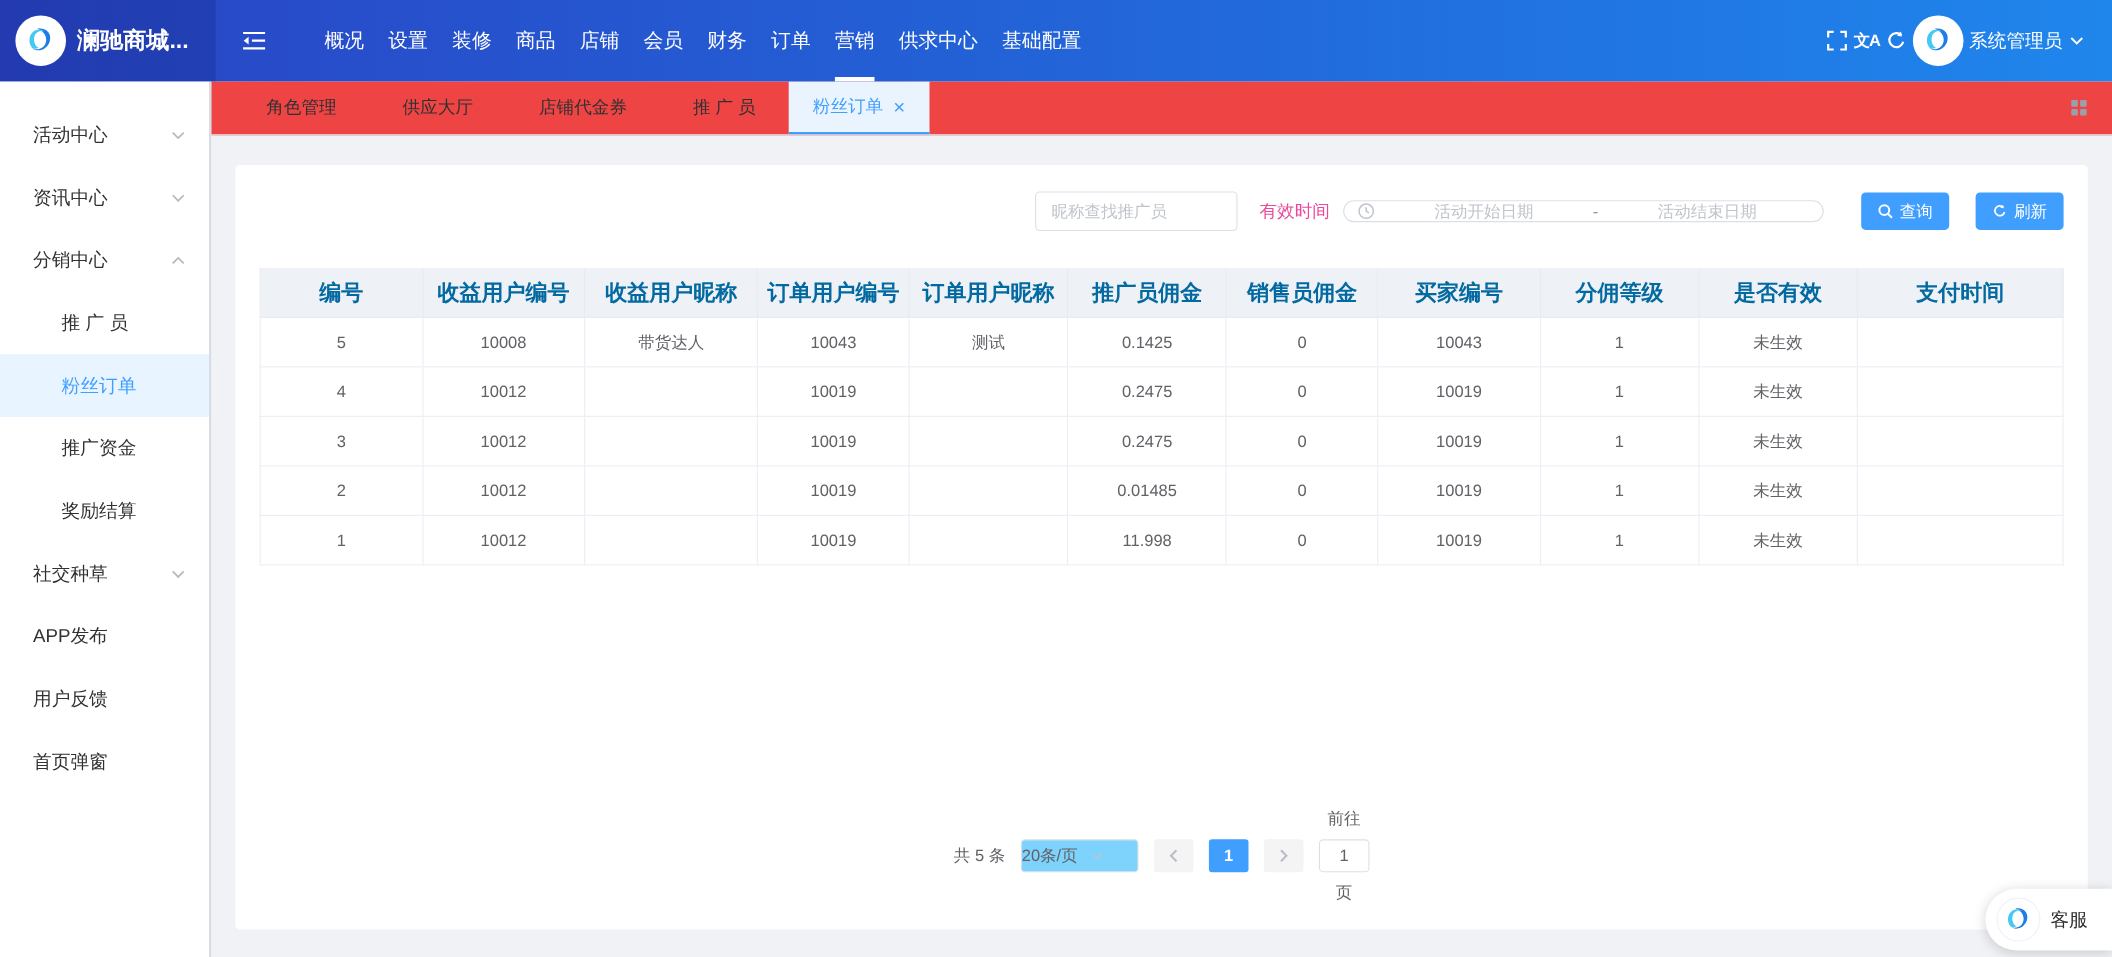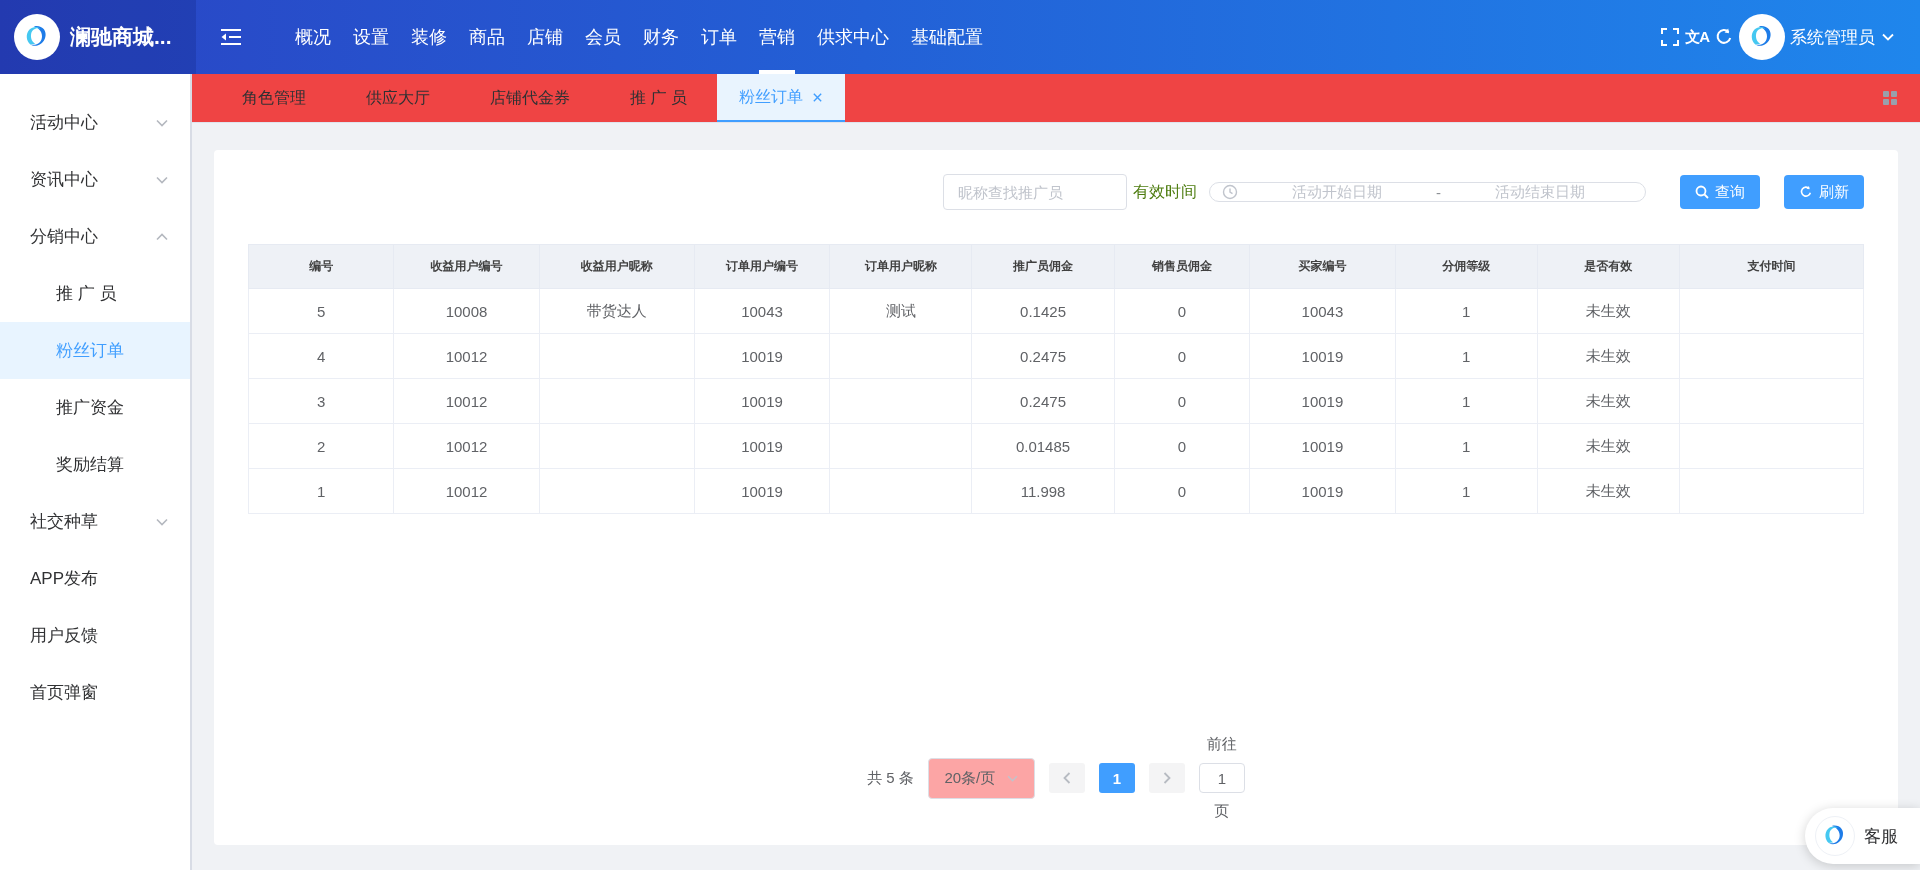--- a/index.html
+++ b/index.html
@@ -43,48 +43,48 @@
   .tab { display:flex; align-items:center; gap:9px; padding:0 30px; font-size:16px;
     color:#303133; cursor:pointer; white-space:nowrap; }
   .tab.active { background:#e9f4fe; color:#409eff; border-bottom:2px solid #409eff; padding:0 22px; }
   .tab-close { display:flex; align-items:center; cursor:pointer; }
   .tabbar-tools { margin-left:auto; margin-right:22px; display:flex; align-items:center; }
 
   
   .content { position:absolute; top:123px; left:192px; right:0; bottom:0;
     background:#f0f2f5; padding:27px 22px 25px; }
   .card { background:#fff; border-radius:4px; height:100%; position:relative;
-    padding:24px 34px 0; }
+    padding:24px 22px 0; }
 
   .filter-row { display:flex; justify-content:flex-end; align-items:center; }
   .search-input { width:184px; height:36px; border:1px solid #dcdfe6; border-radius:4px;
     padding:0 14px; font-size:15px; color:#606266; outline:none;
     font-family:"Liberation Sans", sans-serif; }
   .search-input::placeholder { color:#c0c4cc; }
-  .time-label { margin-left:6px; font-size:16px; color:#4d7c0f; white-space:nowrap; }
+  .time-label { margin-left:20px; font-size:16px; color:#ec4899; white-space:nowrap; }
   .date-range { margin-left:12px; width:437px; height:20px; border:1px solid #dcdfe6;
     border-radius:14px; display:flex; align-items:center; padding:0 12px; gap:6px; cursor:pointer; }
   .date-ph { flex:1; text-align:center; font-size:15px; color:#c0c4cc; }
   .date-sep { color:#8d9095; font-size:15px; }
   .btn { margin-left:34px; height:34px; padding:0 15px; background:#409eff; color:#fff;
     border:none; border-radius:4px; font-size:15px; display:flex; align-items:center;
     gap:6px; cursor:pointer; font-family:"Liberation Sans", sans-serif; }
   .btn + .btn { margin-left:24px; }
 
   table.grid { width:100%; margin-top:34px; border-collapse:collapse; table-layout:fixed; }
   .grid th { height:44px; background:#eef1f6; border:1px solid #e6eaf2;
-    font-size:12px; font-weight:bold; color:#404040; text-align:center; }
+    font-size:20px; font-weight:bold; color:#0369a1; text-align:center; }
   .grid td { height:45px; border:1px solid #ebeef5; font-size:15px; color:#606266;
     text-align:center; background:#fff; }
 
   .pagination { position:absolute; left:0; right:0; bottom:24px; display:flex;
     justify-content:center; align-items:center; gap:14px; font-size:15px; color:#606266; }
-  .size-select { width:107px; height:41px; border:1px solid #dcdfe6; border-radius:4px;
-    display:flex; align-items:center; justify-content:center; gap:12px; cursor:pointer;
-    color:#606266; background:#fca5a5; }
+  .size-select { width:107px; height:30px; border:1px solid #dcdfe6; border-radius:4px;
+    display:flex; align-items:center; gap:12px; cursor:pointer;
+    color:#606266; background:#7dd3fc; }
   .pg-btn { width:36px; height:30px; background:#f4f4f5; border-radius:3px;
     display:flex; align-items:center; justify-content:center; cursor:pointer; }
   .pg-current { width:36px; height:30px; background:#409eff; color:#fff; border-radius:3px;
     display:flex; align-items:center; justify-content:center; font-weight:bold; cursor:pointer; }
   .goto-wrap { display:flex; align-items:center; gap:9px;flex-direction:column; }
   .goto-input { width:46px; height:30px; border:1px solid #dcdfe6; border-radius:4px;
     text-align:center; font-size:15px; color:#606266; outline:none;
     font-family:"Liberation Sans", sans-serif; }
 
   .service-widget { position:absolute; right:0; bottom:6px; background:#fff;

